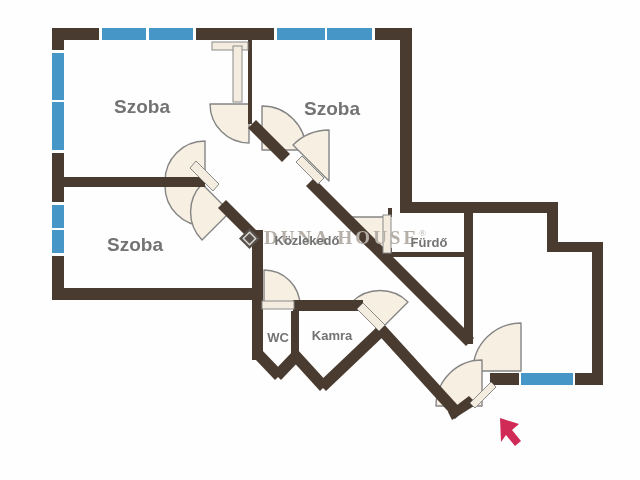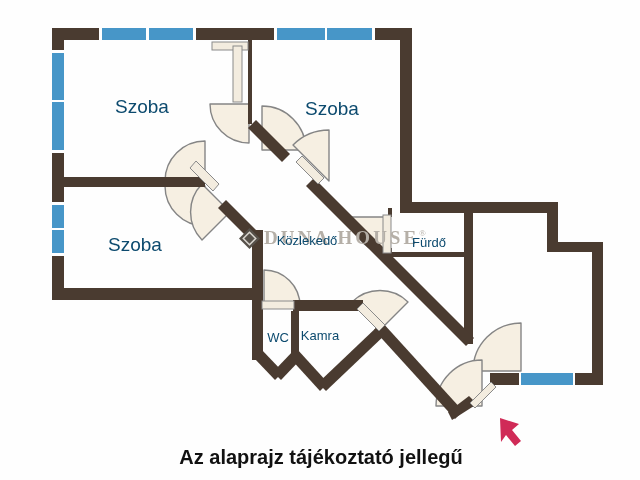--- a/index.html
+++ b/index.html
@@ -10,21 +10,21 @@
   }
   #plan{position:absolute;left:0;top:0;width:640px;height:480px;}
   svg .wall{fill:var(--wall_color,#4a3b30);}
   svg .window{fill:var(--window_color,#4796c8);}
   svg .winsep{fill:#ffffff;}
   svg .fan{fill:var(--door_fill,#f6efe2);stroke:#858585;stroke-width:1.4;stroke-linejoin:round;}
   svg .leaf{fill:#f3ecdf;stroke:#8a8a8a;stroke-width:1;}
   svg .arrow{fill:var(--arrow_color,#d02b57);}
   .room-label{
     position:absolute;transform:translate(-50%,-50%);
-    font-weight:normal;color:#0c4a6e;font-size:19px;white-space:nowrap;z-index:5;
+    font-weight:bold;color:#737373;font-size:19px;white-space:nowrap;z-index:5;
   }
   .room-label.small{font-size:13px;}
   .caption{
     position:absolute;left:321px;top:457px;transform:translate(-50%,-50%);
     font-weight:bold;color:#111;font-size:20px;white-space:nowrap;z-index:5;
   }
   .watermark{
     position:absolute;left:239px;top:238px;transform:translateY(-50%);
     display:flex;align-items:flex-end;z-index:2;white-space:nowrap;
   }
@@ -150,17 +150,16 @@
     <span class="wm-reg">®</span>
   </div>
 
   
   <div class="room-label" style="left:142px;top:107px">Szoba</div>
   <div class="room-label" style="left:332px;top:109px">Szoba</div>
   <div class="room-label" style="left:135px;top:245px">Szoba</div>
   <div class="room-label small" style="left:307px;top:240px;z-index:6">Közlekedő</div>
   <div class="room-label small" style="left:429px;top:242px">Fürdő</div>
   <div class="room-label small" style="left:278px;top:337px">WC</div>
-  <div class="room-label small" style="left:320px;top:335px">Kamra</div>
+  <div class="room-label small" style="left:332px;top:335px">Kamra</div>
 
   
-  <div class="caption">Az alaprajz tájékoztató jellegű</div>
 </div>
 
 </body></html>

